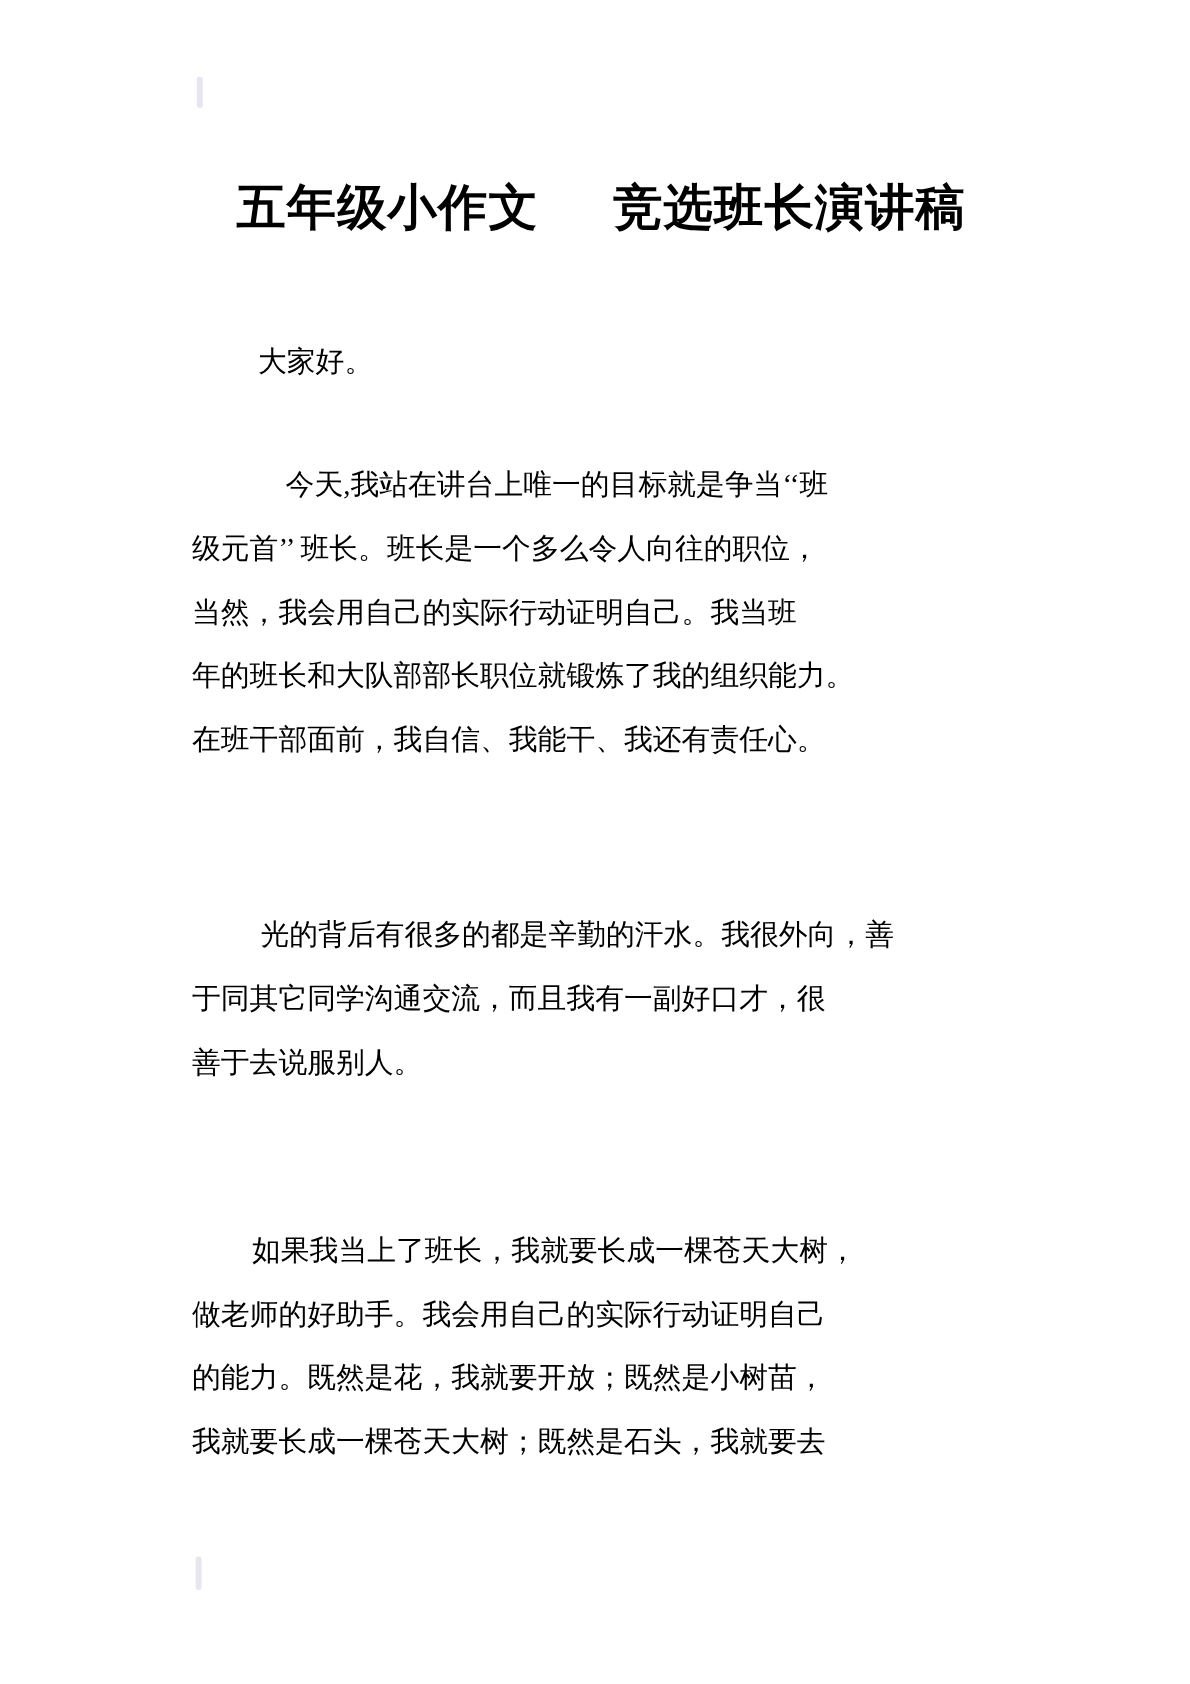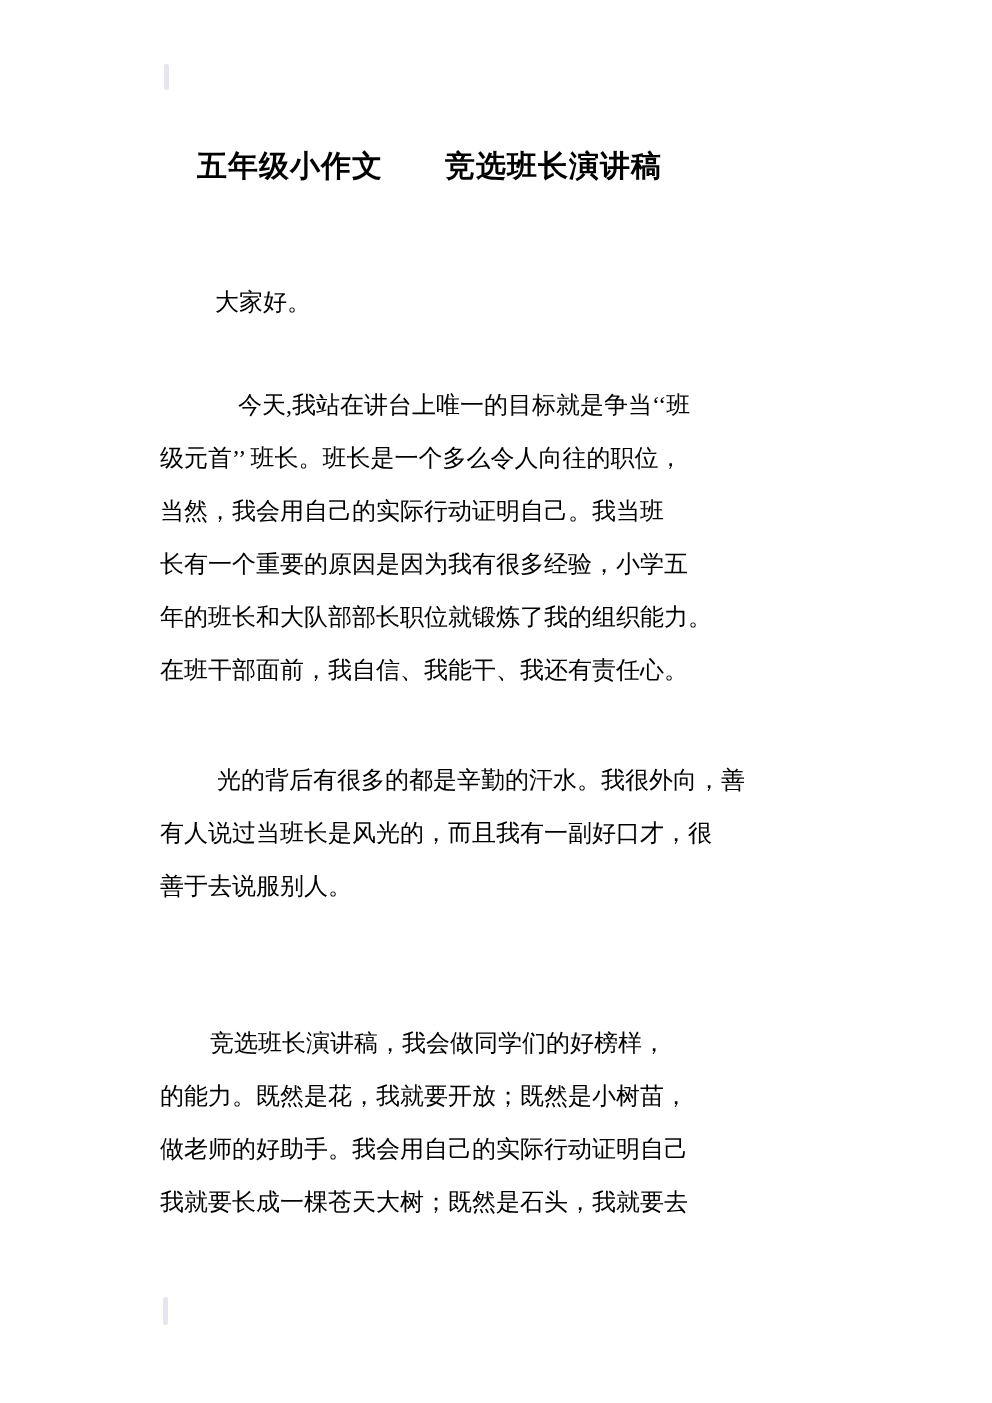--- a/index.html
+++ b/index.html
@@ -15,21 +15,21 @@
     overflow: hidden;
     font-family: "Liberation Serif", "DejaVu Serif", serif;
     color: #000000;
   }
   .doc-title {
     position: absolute;
     top: 122px;
     left: 197px;
     font-family: "Liberation Sans", "DejaVu Sans", sans-serif;
     font-weight: 700;
-    font-size: 30px;
+    font-size: 41px;
     line-height: 48px;
     letter-spacing: 1px;
     white-space: nowrap;
   }
   .doc-title .title-part-1 { margin-right: 62px; }
   .para {
     position: absolute;
     left: 160px;
     width: 712px;
     font-size: 24px;
@@ -66,33 +66,32 @@
   </h1>
 
   <div class="para para-1">
       <div class="line">大家好。</div>
     </div>
 
   <div class="para para-2">
       <div class="line">今天,我站在讲台上唯一的目标就是争当‘‘班</div>
       <div class="line">级元首’’ 班长。班长是一个多么令人向往的职位，</div>
       <div class="line">当然，我会用自己的实际行动证明自己。我当班</div>
-      <div class="line">长有一个重要的原因是因为我有很多经验，小学五</div>
       <div class="line">年的班长和大队部部长职位就锻炼了我的组织能力。</div>
       <div class="line">在班干部面前，我自信、我能干、我还有责任心。</div>
     </div>
 
   <div class="para para-3">
       <div class="line">光的背后有很多的都是辛勤的汗水。我很外向，善</div>
-      <div class="line">有人说过当班长是风光的，而且我有一副好口才，很</div>
+      <div class="line">于同其它同学沟通交流，而且我有一副好口才，很</div>
       <div class="line">善于去说服别人。</div>
     </div>
 
   <div class="para para-4">
-      <div class="line">竞选班长演讲稿，我会做同学们的好榜样，</div>
+      <div class="line">如果我当上了班长，我就要长成一棵苍天大树，</div>
+      <div class="line">做老师的好助手。我会用自己的实际行动证明自己</div>
       <div class="line">的能力。既然是花，我就要开放；既然是小树苗，</div>
-      <div class="line">做老师的好助手。我会用自己的实际行动证明自己</div>
       <div class="line">我就要长成一棵苍天大树；既然是石头，我就要去</div>
     </div>
 
   <div class="scan-artifact bottom"></div>
 
 </div>
 
 </body></html>

